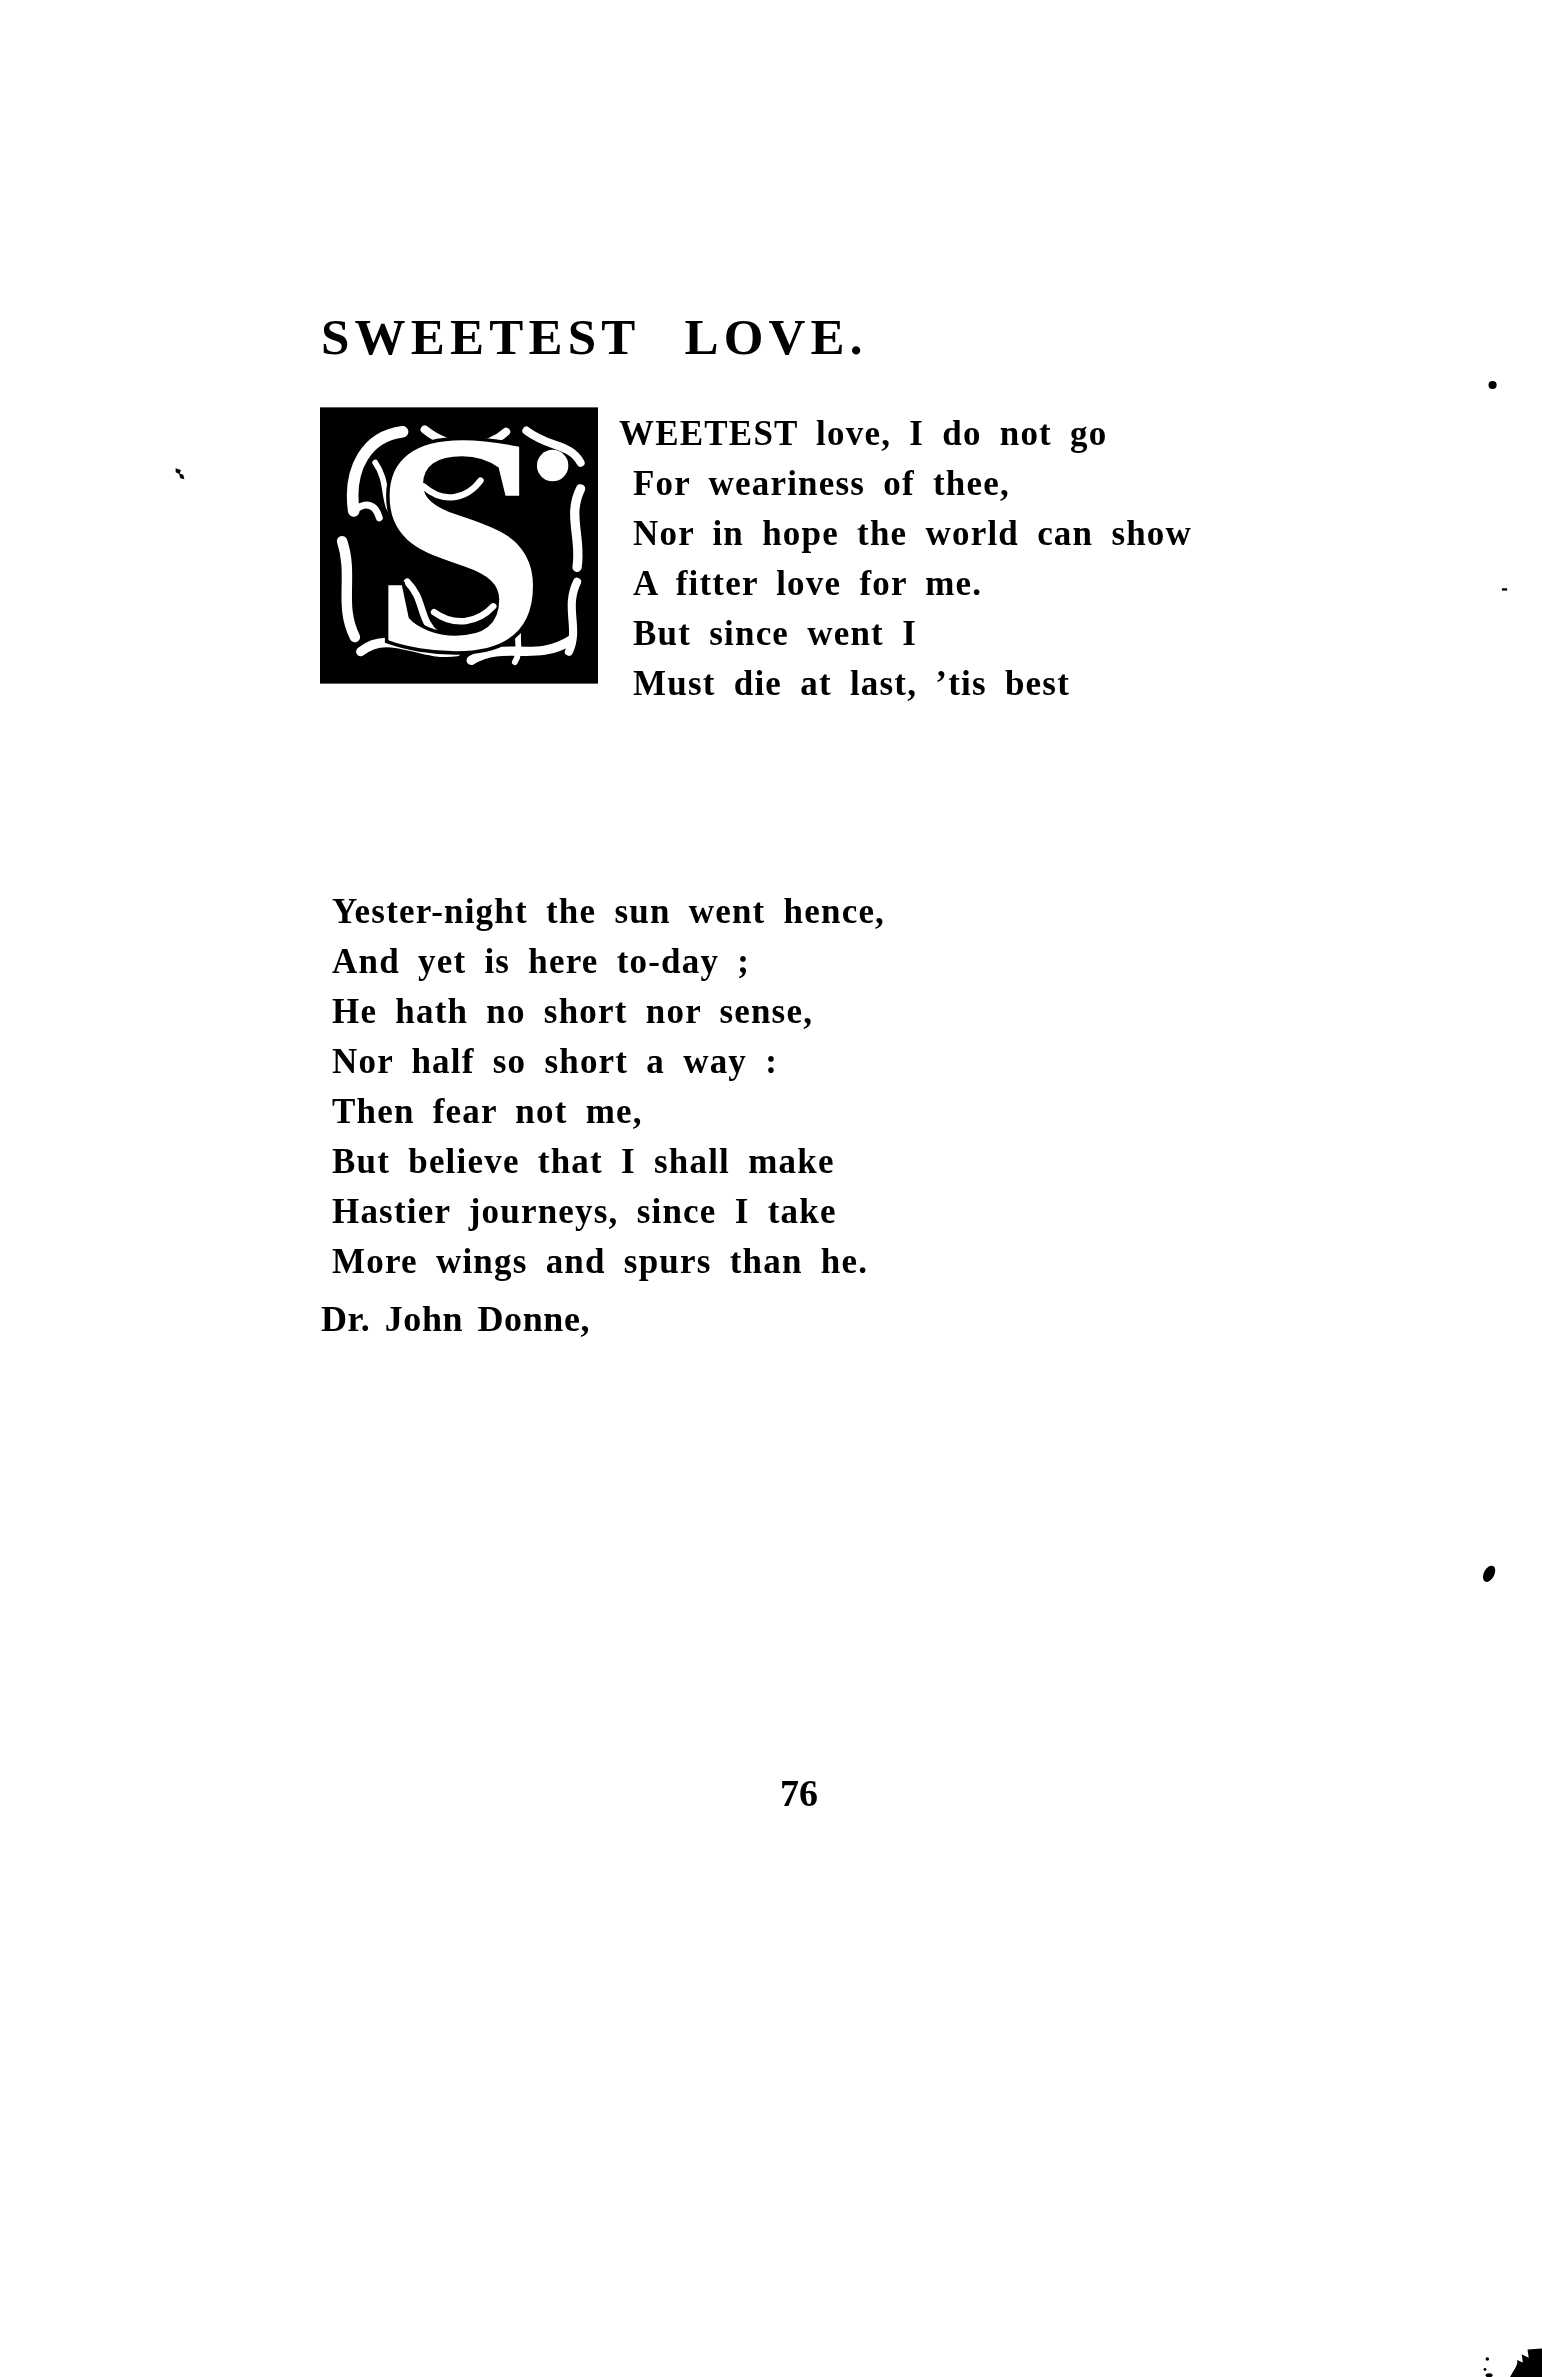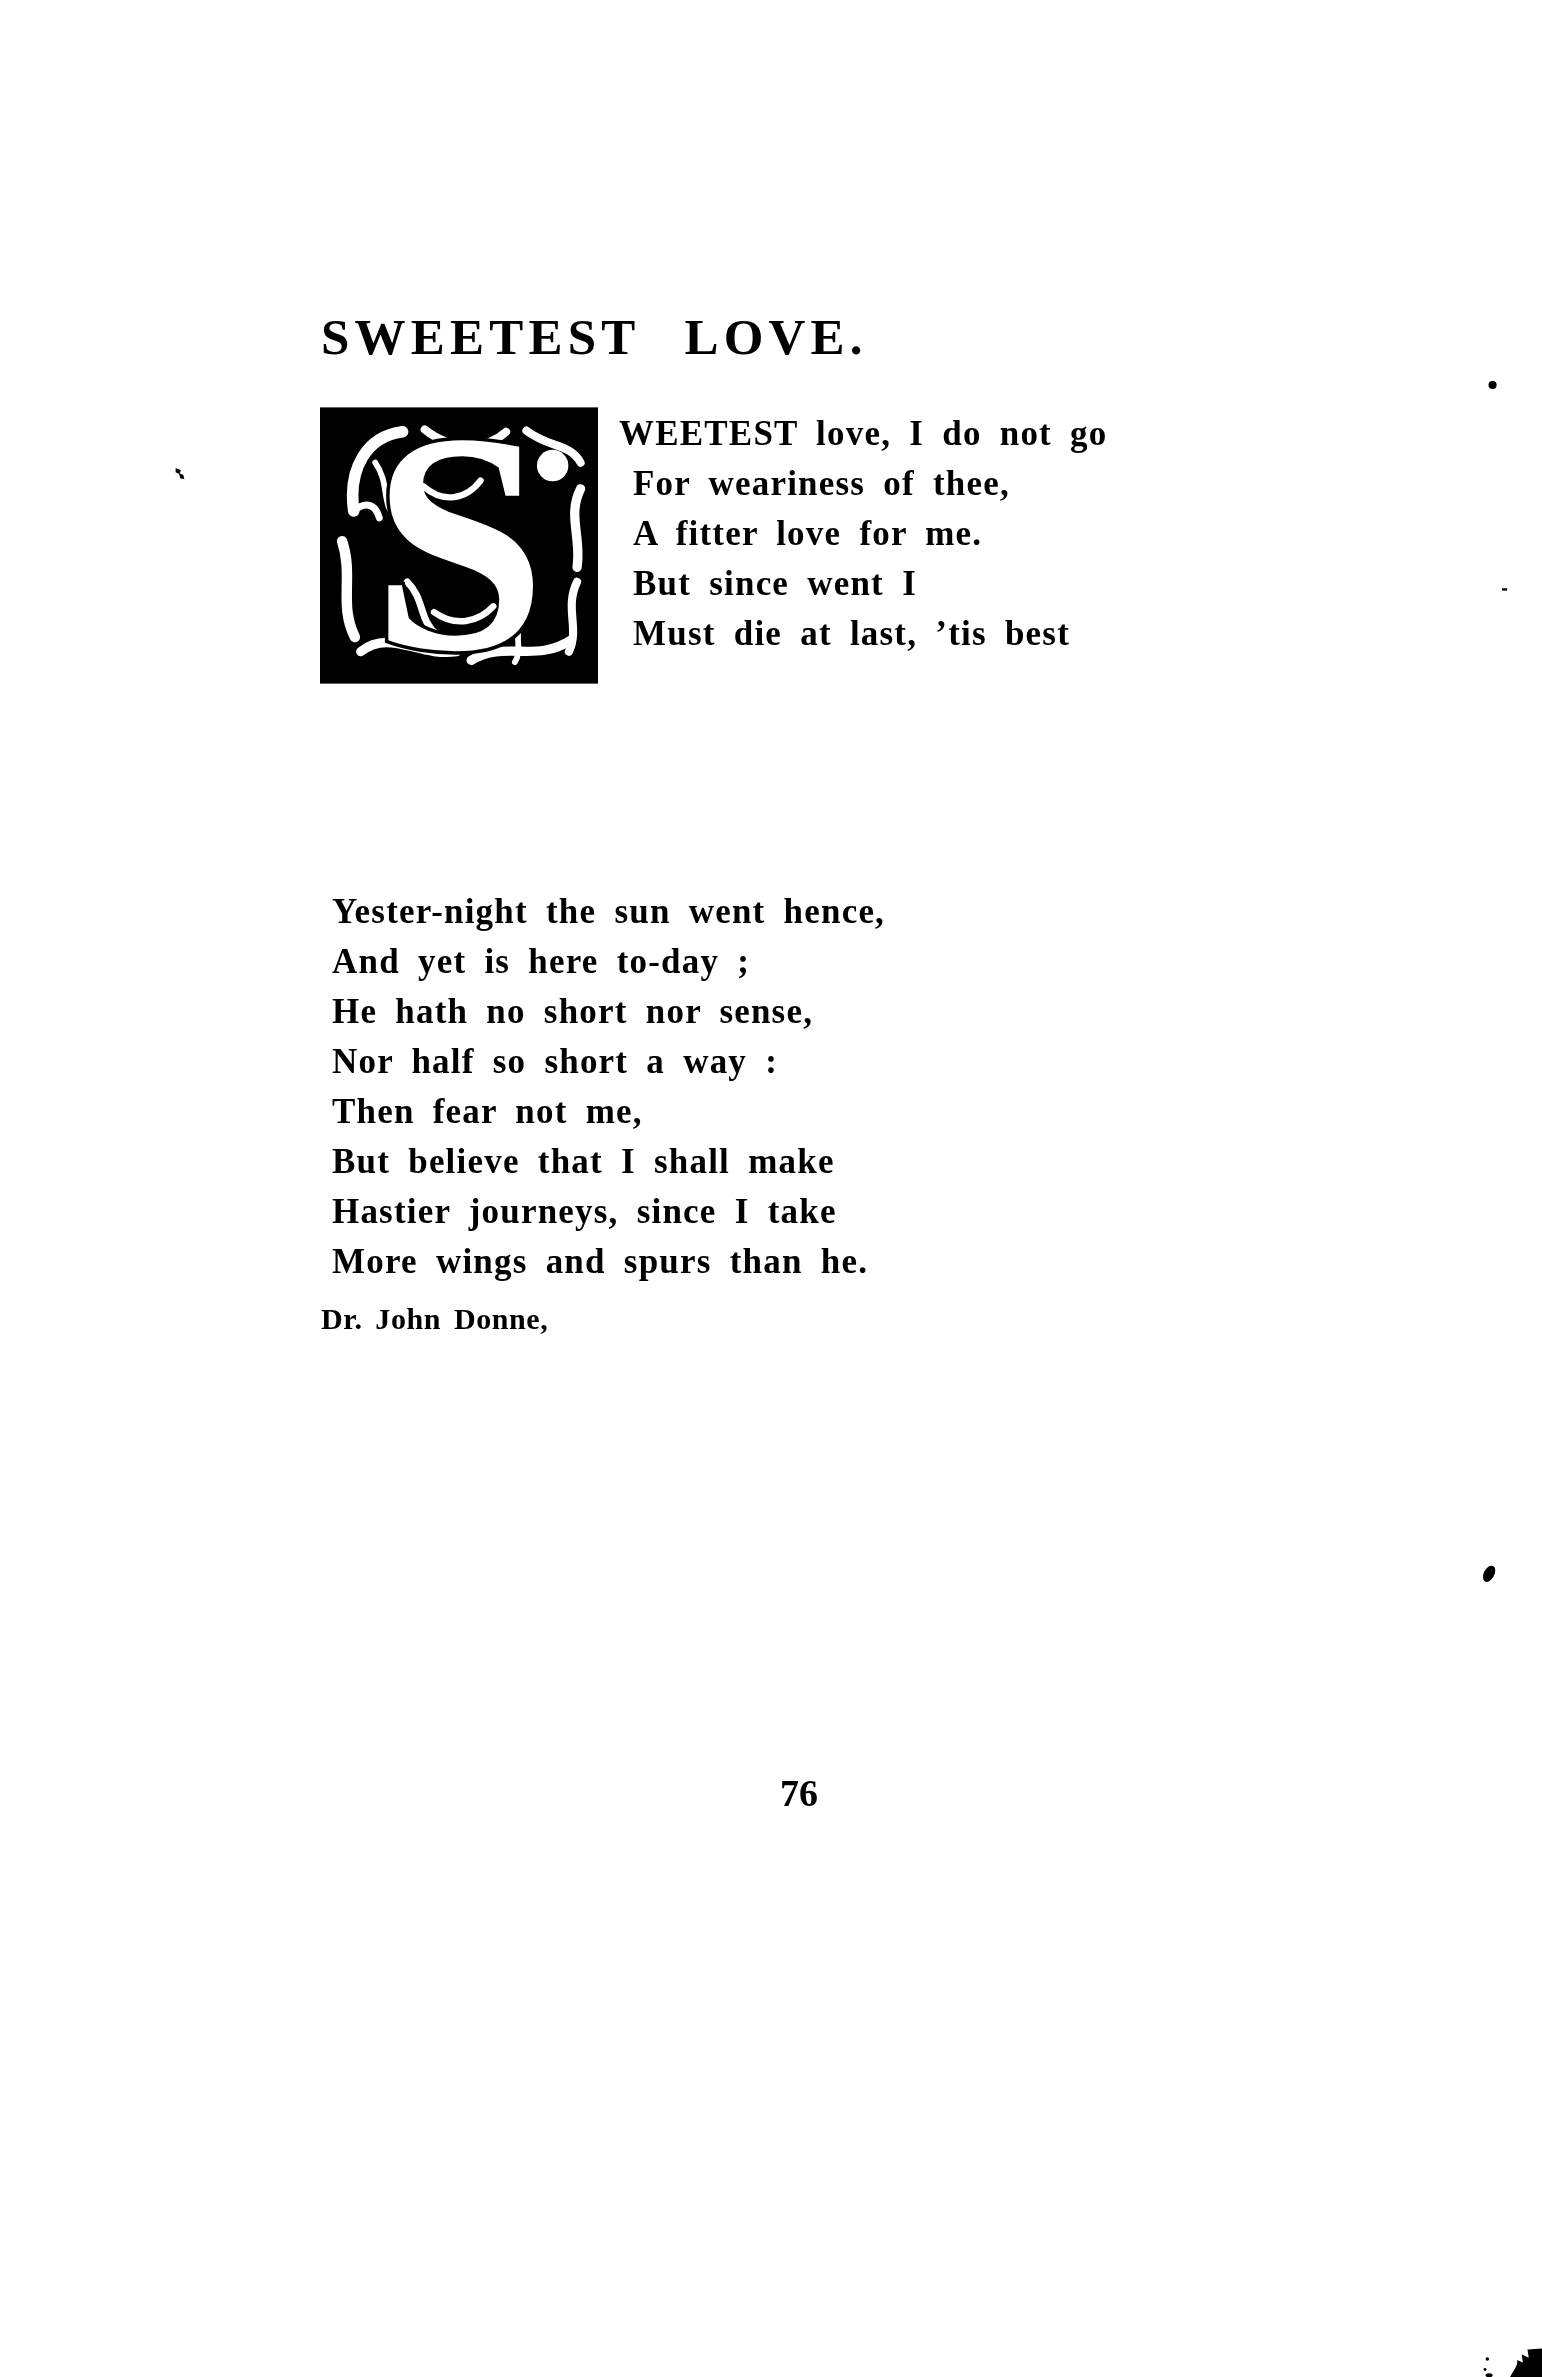--- a/index.html
+++ b/index.html
@@ -45,21 +45,21 @@
   .s1-beside p.line.indented { padding-left: 14px; }
   .s1-rest { left: 320px; top: 698px; }
   .s1-rest p.line { line-height: 51px; }
   .s2 { left: 320px; top: 875px; }
   .s2 p.line { line-height: 50px; }
   .attribution {
     position: absolute;
     left: 321px;
     top: 1304px;
     margin: 0;
-    font-size: 30px;
+    font-size: 36px;
     font-weight: 700;
     line-height: 30px;
     letter-spacing: 0.6px;
     word-spacing: 4.7px;
     white-space: nowrap;
   }
   .page-number {
     position: absolute;
     left: 780px;
     top: 1774px;
@@ -115,20 +115,21 @@
       <g class="knots">
         <path d="M178,136 C212,166 252,158 276,126" stroke-width="11"></path>
         <path d="M196,352 C232,378 272,370 298,342" stroke-width="11"></path>
       </g>
     </svg>
   </div>
 
   <div class="stanza s1-beside">
     <p class="line">WEETEST love, I do not go</p>
     <p class="line indented">For weariness of thee,</p>
+    <p class="line indented">Nor in hope the world can show</p>
     <p class="line indented">A fitter love for me.</p>
     <p class="line indented">But since went I</p>
     <p class="line indented">Must die at last, ’tis best</p>
   </div>
 
 
   <div class="stanza s2">
     <p class="line">Yester-night the sun went hence,</p>
     <p class="line">And yet is here to-day ;</p>
     <p class="line">He hath no short nor sense,</p>

